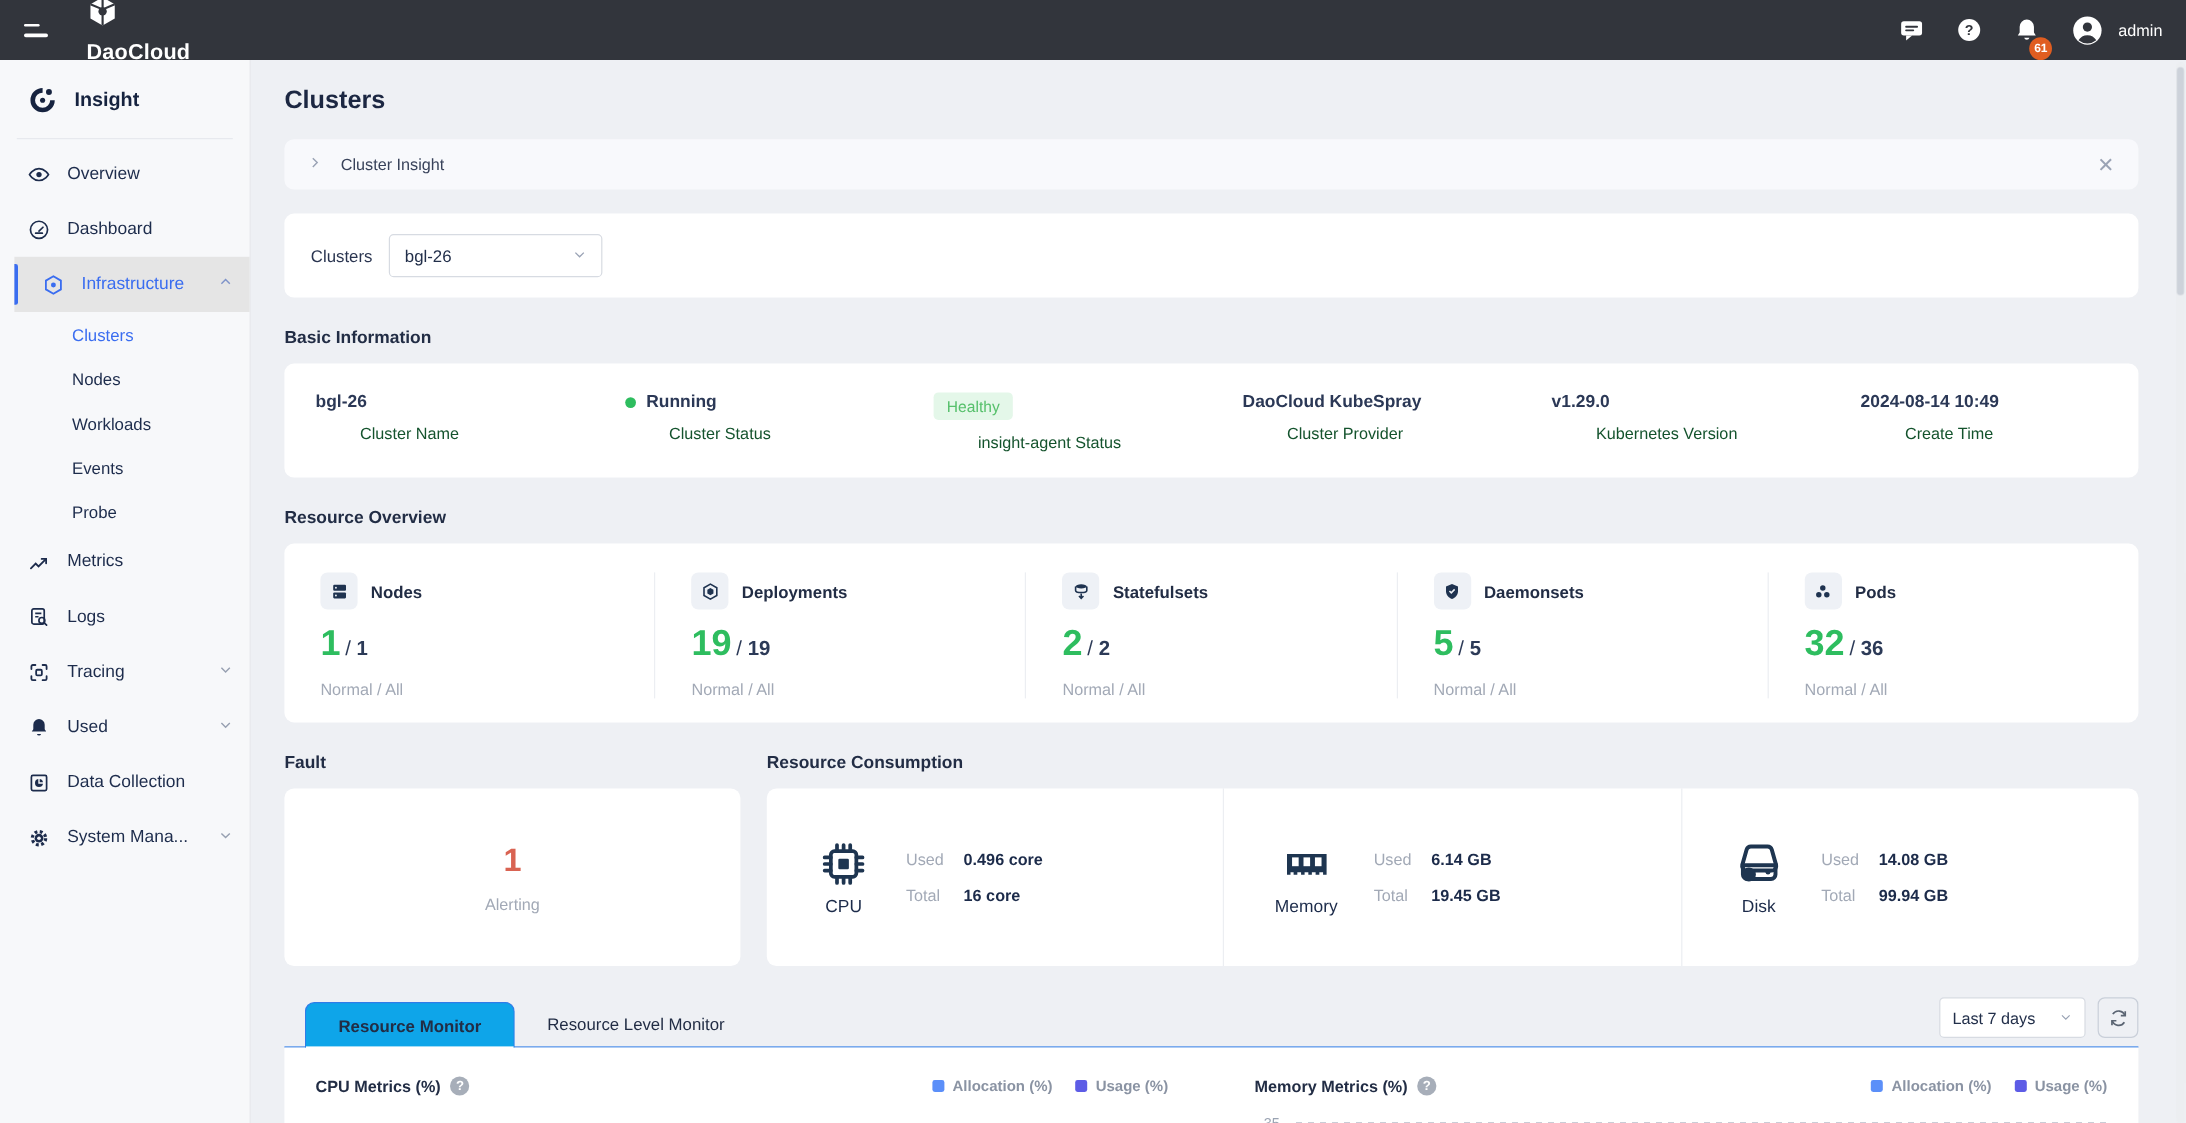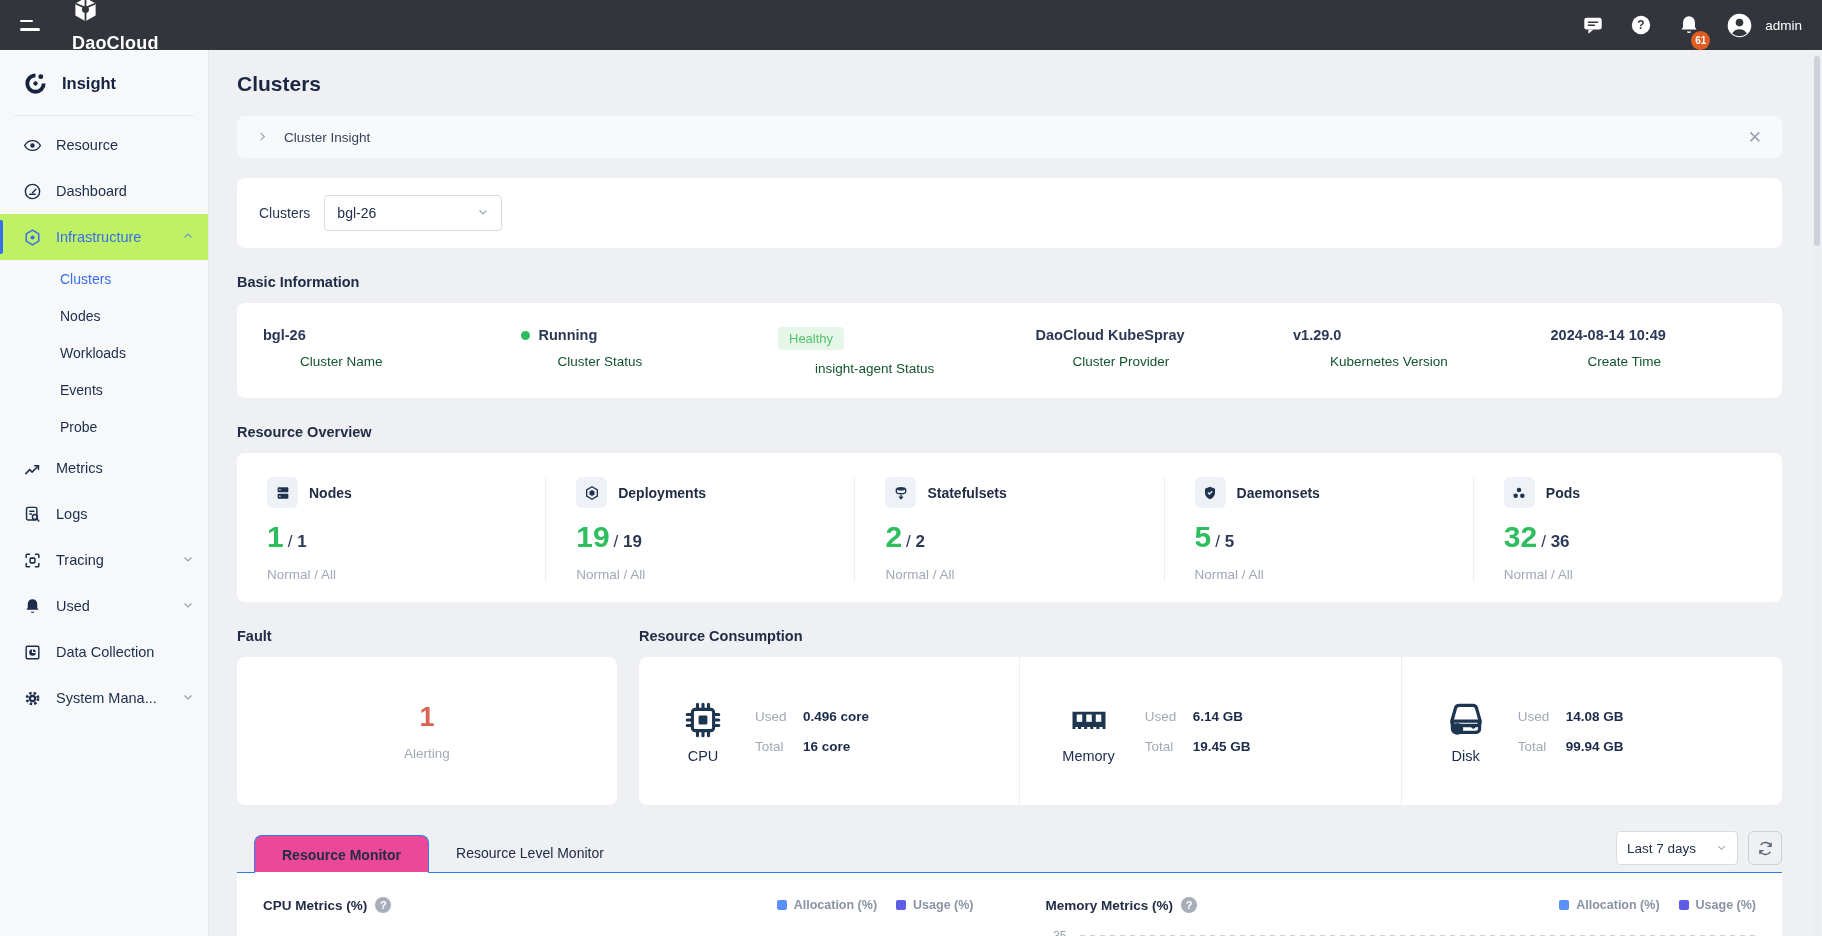--- a/index.html
+++ b/index.html
@@ -25,21 +25,21 @@
   
   .sidebar { position:fixed; top:50px; left:0; bottom:0; width:209px; background:#f7f8fa;
              border-right:1px solid #e5e7ec; z-index:40; }
   .side-header { display:flex; align-items:center; gap:13px; padding:20px 16px 18px 22px;
                  font-size:16.5px; font-weight:bold; color:#152copy; color:#16233f; }
   .side-divider { height:1px; background:#e7e9ee; margin:0 14px 6px 14px; }
   .menu-item { height:46px; display:flex; align-items:center; gap:14px; padding:0 14px 0 23px;
                font-size:14.5px; color:#1d2c4c; cursor:pointer; position:relative; }
   .menu-item svg { flex:0 0 auto; }
   .menu-item .chev { margin-left:auto; color:#97a0b1; }
-  .menu-item.active-parent { background:#bef264; color:#3a6df0; }
+  .menu-item.active-parent { background:#e5e5e5; color:#3a6df0;margin-left:12px; }
   .menu-item.active-parent .chev { color:#7e93c9; }
   .menu-item.active-parent::before { content:""; position:absolute; left:0; top:6px; bottom:6px;
                width:3px; background:#3a6df0; border-radius:0 2px 2px 0; }
   .submenu-item { height:37px; display:flex; align-items:center; padding-left:60px; font-size:14px;
                color:#1d2c4c; cursor:pointer; }
   .submenu-item.active { color:#3a6df0; }
 
   
   .main { position:absolute; top:50px; left:209px; width:1613px; padding:22px 40px 0 28px; }
   .page-title { font-size:21px; font-weight:bold; color:#1c2742; margin-bottom:20px; }
@@ -98,21 +98,21 @@
   .consume-rows { display:flex; flex-direction:column; gap:15px; }
   .consume-row { display:flex; gap:14px; font-size:13.5px; align-items:baseline; }
   .consume-key { color:#a2a9b6; width:34px; }
   .consume-val { color:#1c2b4a; font-weight:bold; }
 
   
   .monitor { margin-top:26px; }
   .tabs-row { display:flex; align-items:flex-end; border-bottom:1px solid #2f7ce8; }
   .tab { height:38px; display:flex; align-items:center; padding:0 27px; font-size:14px;
          color:#222d45; cursor:pointer; }
-  .tab.active { background:#ec4899; border:1px solid #2f7ce8; border-bottom:none; border-radius:8px 8px 0 0;
+  .tab.active { background:#0ea5e9; border:1px solid #2f7ce8; border-bottom:none; border-radius:8px 8px 0 0;
                 font-weight:bold; margin-left:17px; margin-bottom:-1px; position:relative; }
   .tab.active::after { content:""; position:absolute; left:0; right:0; bottom:-1px; height:2px; background:#fff; }
   .tabs-controls { margin-left:auto; display:flex; align-items:center; gap:10px; margin-bottom:7px; }
   .select.small { height:34px; width:122px; font-size:13.5px; padding:0 10px; }
   .refresh-btn { width:34px; height:34px; border:1px solid #c9cfd9; border-radius:6px; display:flex;
                  align-items:center; justify-content:center; color:#5a6472; cursor:pointer; }
 
   .monitor-card { background:#fff; padding:24px 26px 80px 26px; display:flex; gap:72px; min-height:320px; }
   .chart { flex:1; min-width:0; }
   .chart-header { display:flex; align-items:center; }
@@ -189,21 +189,21 @@
     </svg>
     <span>Insight</span>
   </div>
   <div class="side-divider"></div>
 
   <div class="menu-item">
     <svg width="19" height="19" viewBox="0 0 24 24" fill="none" stroke="#1d2c4c" stroke-width="1.8">
         <path d="M2 12s3.6-6.2 10-6.2S22 12 22 12s-3.6 6.2-10 6.2S2 12 2 12z"></path>
         <circle cx="12" cy="12" r="2.8" fill="#1d2c4c" stroke="none"></circle>
       </svg>
-    <span>Resource</span>
+    <span>Overview</span>
   </div>
   <div class="menu-item">
     <svg width="19" height="19" viewBox="0 0 24 24" fill="none" stroke="#1d2c4c" stroke-width="1.8">
         <circle cx="12" cy="12" r="9"></circle>
         <path d="M12 13.5l4.2-4.2" stroke-linecap="round"></path>
         <path d="M8.5 15.5h7" stroke-linecap="round"></path>
       </svg>
     <span>Dashboard</span>
   </div>
   <div class="menu-item active-parent">

